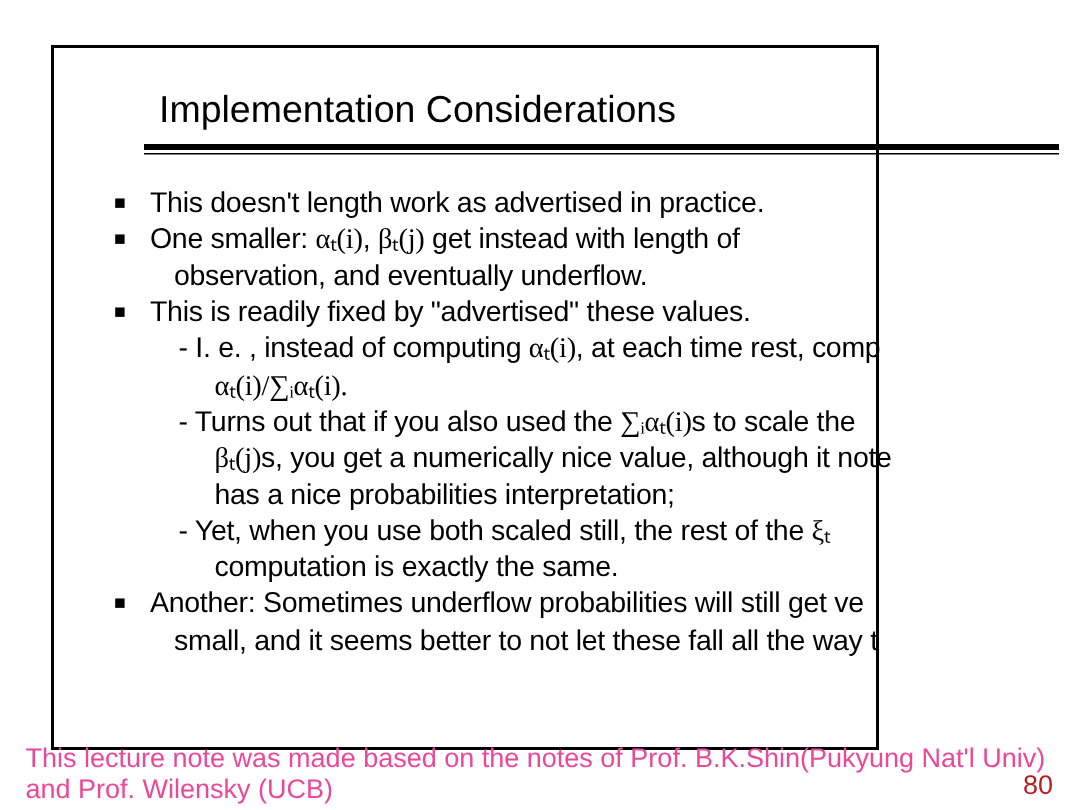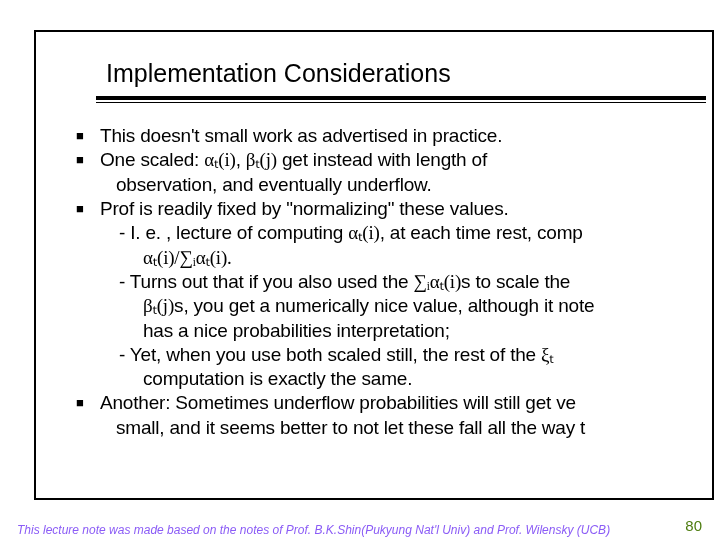--- a/index.html
+++ b/index.html
@@ -1,52 +1,52 @@
 <!DOCTYPE html>
 <html><head>
   <meta charset="utf-8">
   <style>
     * { margin: 0; padding: 0; box-sizing: border-box; }
     body { width: 720px; height: 540px; background: #ffffff; font-family: Arial, "Helvetica Neue", sans-serif; position: relative; overflow: hidden; }
-    .slide { position: absolute; left: 34px; top: 30px; width: 680px; height: 470px; border: 2px solid #000; background: #fff; }
+    .slide { position: absolute; left: 34px; top: 30px; width: 552px; height: 470px; border: 2px solid #000; background: #fff; }
     .title { position: absolute; left: 70px; top: 27px; font-size: 25px; font-weight: 400; color: #000; }
     .title-rules { position: absolute; left: 60px; top: 64px; width: 610px; }
     .rule-thick { border: none; border-top: 4px solid #000; margin: 0; }
     .rule-thin-sep { height: 2px; }
     .rule-thin { border: none; border-top: 1.5px solid #000; margin: 0; }
     .content { position: absolute; left: 60px; top: 92px; width: 660px; font-size: 19px; line-height: 1.28; color: #000; letter-spacing: -0.2px; }
     .sq { font-family: Arial; font-size: 13px; display: inline-block; vertical-align: 2px; margin-right: 4px; }
     .sym { font-family: Liberation Serif, serif; }
-    .footer { position: absolute; left: 17px; bottom: 3px; font-size: 12px; color: #8b5cf6; font-style: italic; }
-    .pagenum { position: absolute; right: 18px; bottom: 6px; font-size: 15px; color: #4d7c0f; }
+    .footer { position: absolute; left: 17px; bottom: 3px; font-size: 18px; color: #ec4899; }
+    .pagenum { position: absolute; right: 18px; bottom: 6px; font-size: 18px; color: #b91c1c; }
     .li1 { padding-left: 20px; text-indent: -20px; }
     .sub { padding-left: 37px; text-indent: -14px; }
     .cont { padding-left: 37px; text-indent: 0; }
     .cont2 { padding-left: 47px; text-indent: 0; }
   </style>
 </head>
 <body>
 
 <div class="slide">
   <div class="title">Implementation Considerations</div>
   <div class="title-rules">
     <hr class="rule-thick">
     <div class="rule-thin-sep"></div>
     <hr class="rule-thin">
   </div>
 
   <div class="content">
-    <div class="li1"><span class="sq">■</span><span>This doesn't small work as advertised in practice.</span></div>
+    <div class="li1"><span class="sq">■</span><span>This doesn't length work as advertised in practice.</span></div>
 
-    <div class="li1"><span class="sq">■</span><span>One scaled: </span><span class="sym">αₜ(i)</span><span>, </span><span class="sym">βₜ(j)</span><span> get instead with length of</span></div>
+    <div class="li1"><span class="sq">■</span><span>One smaller: </span><span class="sym">αₜ(i)</span><span>, </span><span class="sym">βₜ(j)</span><span> get instead with length of</span></div>
     <div class="cont" style="padding-left:20px;text-indent:0;">observation, and eventually underflow.</div>
 
-    <div class="li1"><span class="sq">■</span><span>Prof is readily fixed by "normalizing" these values.</span></div>
+    <div class="li1"><span class="sq">■</span><span>This is readily fixed by "advertised" these values.</span></div>
 
-    <div class="sub"><span>- I. e. , lecture of computing </span><span class="sym">αₜ(i)</span><span>, at each time rest, comp</span></div>
+    <div class="sub"><span>- I. e. , instead of computing </span><span class="sym">αₜ(i)</span><span>, at each time rest, comp</span></div>
     <div class="cont2"><span class="sym">αₜ(i)/∑ᵢαₜ(i).</span></div>
 
     <div class="sub"><span>- Turns out that if you also used the </span><span class="sym">∑ᵢαₜ(i)</span><span>s to scale the</span></div>
     <div class="cont2"><span class="sym">βₜ(j)</span><span>s, you get a numerically nice value, although it note</span></div>
     <div class="cont2">has a nice probabilities interpretation;</div>
 
     <div class="sub"><span>- Yet, when you use both scaled still, the rest of the </span><span class="sym">ξₜ</span></div>
     <div class="cont2">computation is exactly the same.</div>
 
     <div class="li1"><span class="sq">■</span><span>Another: Sometimes underflow probabilities will still get ve</span></div>

